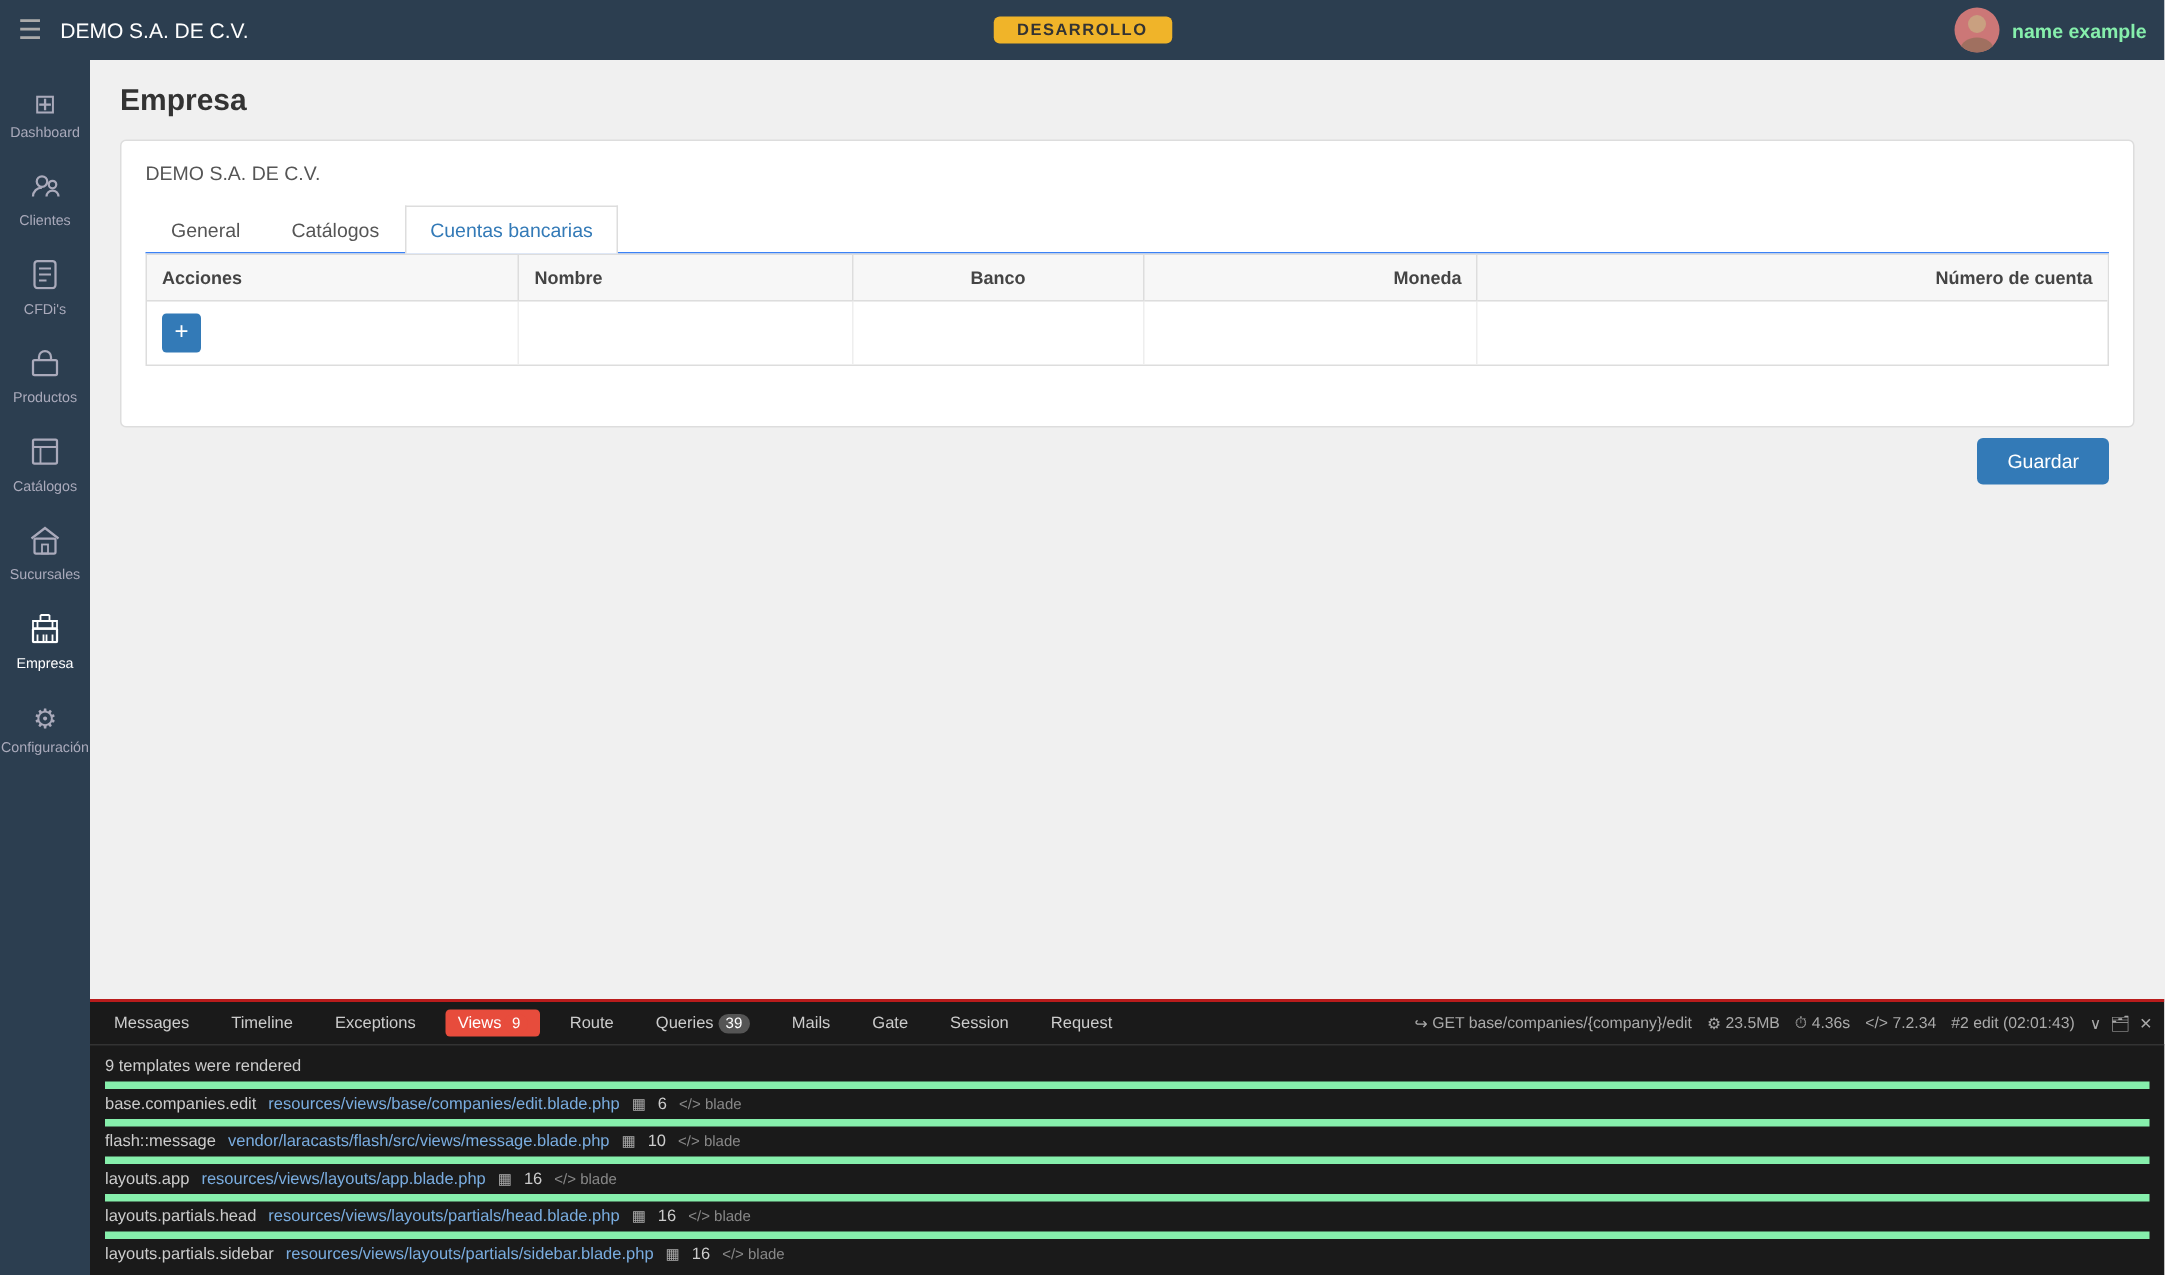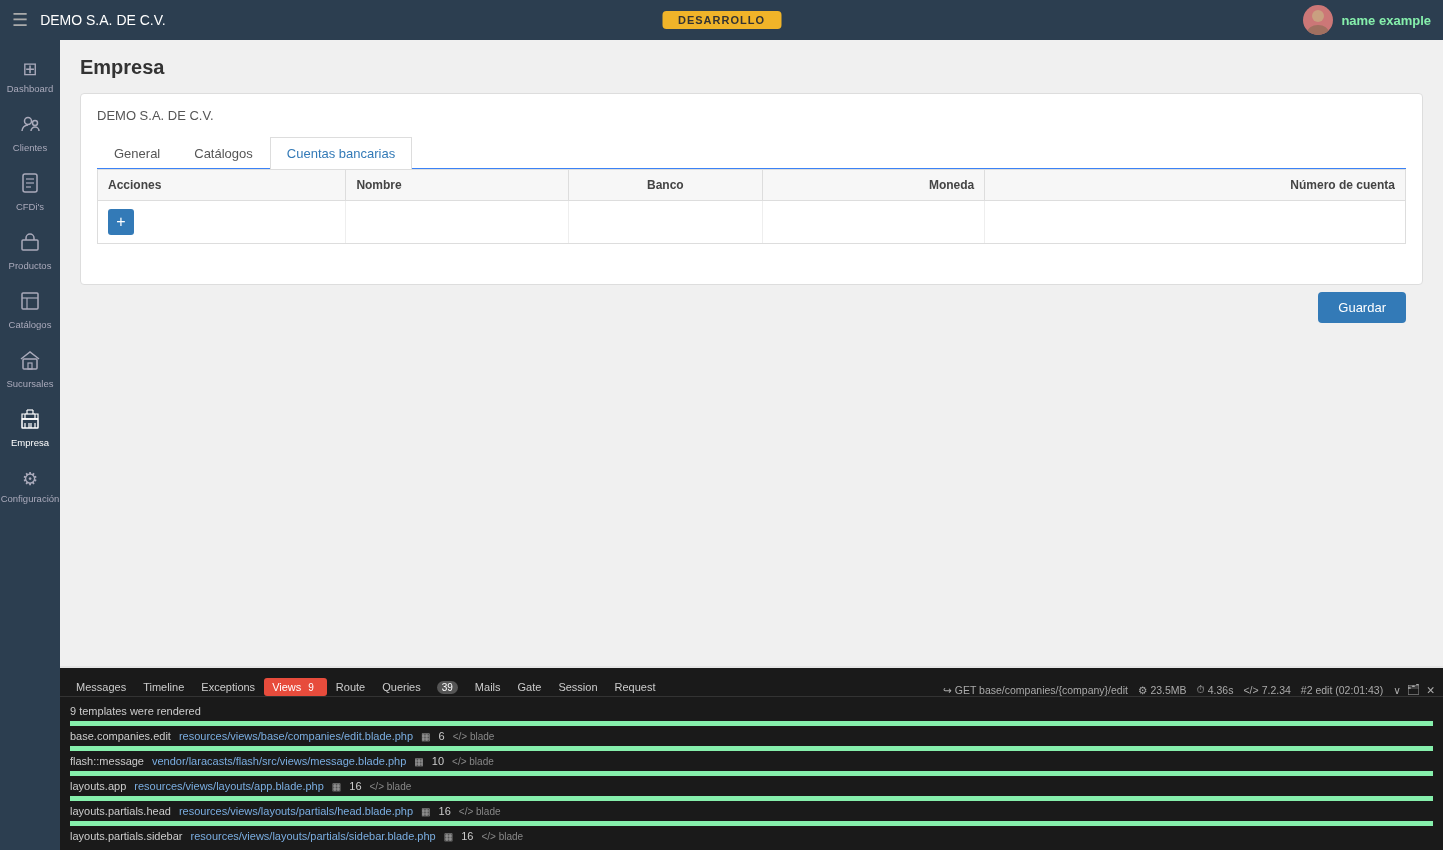--- a/index.html
+++ b/index.html
@@ -196,25 +196,25 @@
 
     
     .debug-bar {
       background: #1a1a1a;
       color: #ccc;
       font-size: 11px;
       flex-shrink: 0;
     }
     .debug-bar-top {
       display: flex;
-      align-items: flex-end;
+      align-items: center;
       padding: 0 8px;
       height: 30px;
-      border-top: 2px solid #e5e5e5;
-      gap: 1px;
+      border-top: 2px solid #b91c1c;
+      gap: 12px;
       overflow: hidden;
     }
     .debug-tab {
       padding: 3px 8px;
       border-radius: 3px;
       cursor: pointer;
       color: #ccc;
       font-size: 11px;
       white-space: nowrap;
     }
@@ -229,21 +229,21 @@
       padding: 1px 5px;
       font-size: 10px;
       margin-left: 2px;
     }
     .debug-tab .badge-dark {
       background: #555;
       color: #fff;
       border-radius: 10px;
       padding: 1px 5px;
       font-size: 10px;
-      margin-left: 16px;
+      margin-left: 3px;
     }
     .debug-bar-info {
       margin-left: auto;
       display: flex;
       align-items: center;
       gap: 10px;
       font-size: 10.5px;
       color: #aaa;
       white-space: nowrap;
     }

